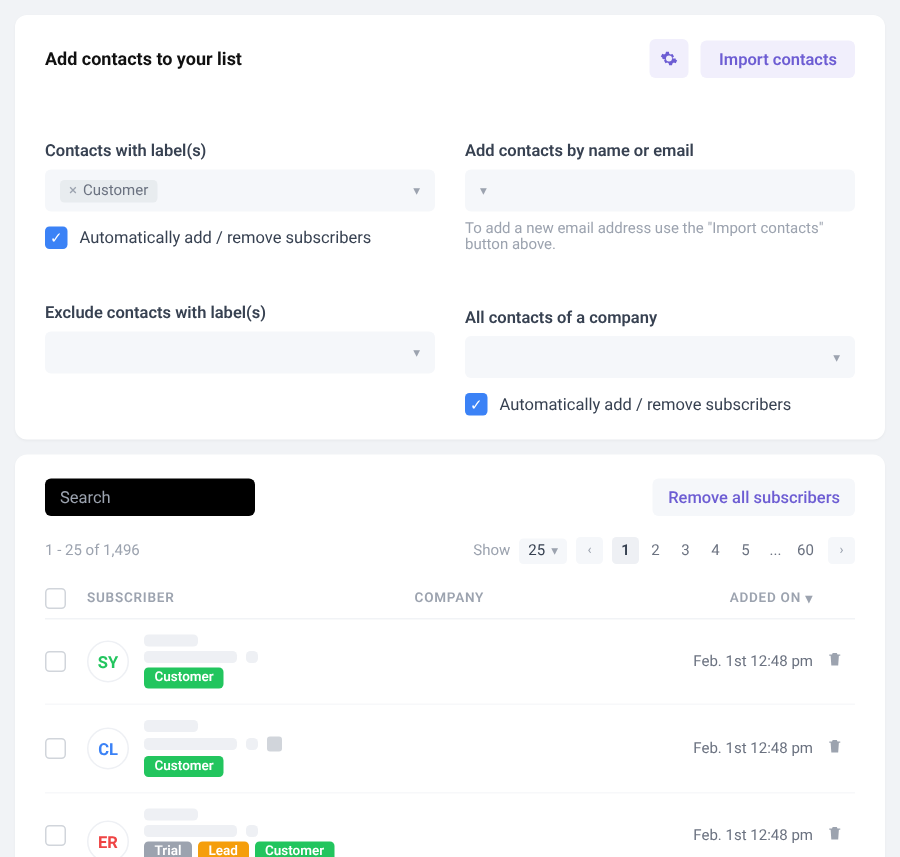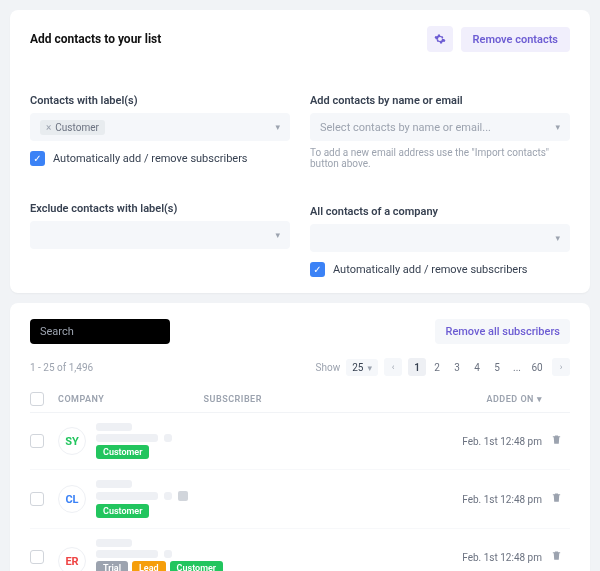--- a/index.html
+++ b/index.html
@@ -61,21 +61,21 @@
 
 <div class="card card-top">
   <div class="card-header">
     <div class="title">Add contacts to your list</div>
     <div class="hdr-actions">
       <div class="icon-btn">
         <svg width="12" height="12" viewBox="0 0 24 24" fill="currentColor">
             <path d="M12 8a4 4 0 100 8 4 4 0 000-8zm9 4a7 7 0 01-.1 1.2l2 1.6-2 3.4-2.4-.8a7 7 0 01-2 1.2l-.4 2.5h-4l-.4-2.5a7 7 0 01-2-1.2l-2.4.8-2-3.4 2-1.6A7 7 0 013 12a7 7 0 01.1-1.2l-2-1.6 2-3.4 2.4.8a7 7 0 012-1.2L7.9 3h4l.4 2.5a7 7 0 012 1.2l2.4-.8 2 3.4-2 1.6c.1.4.1.8.1 1.2z"></path>
           </svg>
       </div>
-      <div class="import-btn">Remove contacts</div>
+      <div class="import-btn">Import contacts</div>
     </div>
   </div>
 
   <div class="filter-row">
     <div class="filter-col">
       <span class="field-label">Contacts with label(s)</span>
       <div class="select-box">
         <span class="pill">
           <span class="x">×</span>
           <span>Customer</span>
@@ -90,21 +90,20 @@
       <span class="field-label">Exclude contacts with label(s)</span>
       <div class="select-box">
         <span class="ph"></span>
         <span class="chev">▾</span>
       </div>
     </div>
 
     <div class="filter-col">
       <span class="field-label">Add contacts by name or email</span>
       <div class="select-box">
-        <span class="ph">Select contacts by name or email...</span>
         <span class="chev">▾</span>
       </div>
       <div class="helper">To add a new email address use the "Import contacts" button above.</div>
       <div class="section-gap"></div>
       <span class="field-label">All contacts of a company</span>
       <div class="select-box">
         <span class="ph"></span>
         <span class="chev">▾</span>
       </div>
       <div class="cb-row">
@@ -140,22 +139,22 @@
           <span class="pnum">60</span>
         </span>
       <span class="parrow">›</span>
     </div>
   </div>
 
   <div class="tbl-head">
     <div class="col-cb">
         <div class="empty-cb"></div>
       </div>
+    <div class="th col-sub">SUBSCRIBER</div>
     <div class="th col-comp">COMPANY</div>
-    <div class="th col-sub">SUBSCRIBER</div>
     <div class="th col-date" style="display:flex;justify-content:flex-end;align-items:center;gap:3px">
       <span>ADDED ON</span>
         <span class="chev">▾</span>
     </div>
     <div class="col-del"></div>
   </div>
 
   <div id="rows">
       <div class="row">
         <div class="col-cb">

